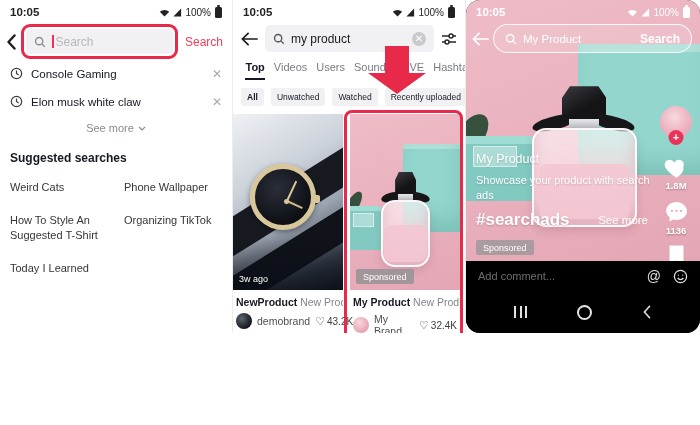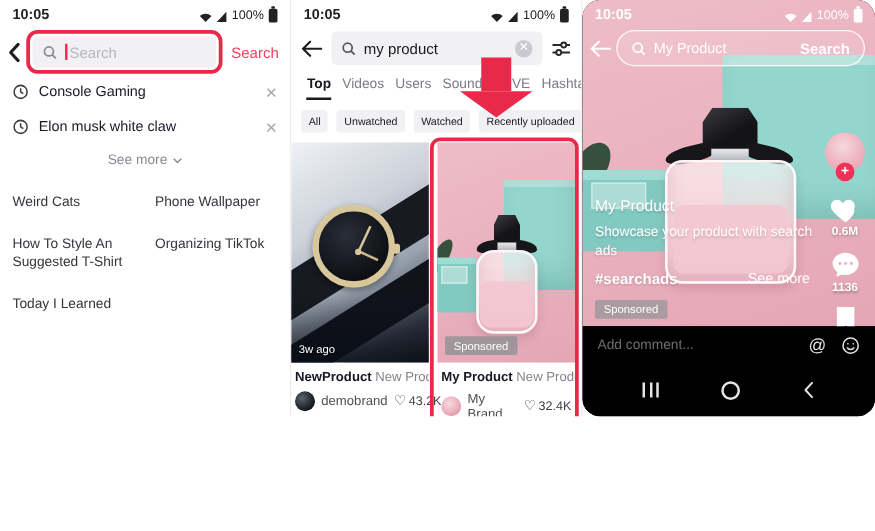--- a/index.html
+++ b/index.html
@@ -9,21 +9,21 @@
   *{margin:0;padding:0;box-sizing:border-box;}
   body{font-family:"Liberation Sans",sans-serif;background:#fff;}
   .stage{position:relative;width:700px;height:425px;overflow:hidden;background:#fff;}
   .screen{position:absolute;top:0;height:333px;overflow:hidden;background:#fff;}
   .s1{left:0;width:233px;border-right:1px solid #ececec;}
   .s2{left:233px;width:233px;border-right:1px solid #ececec;}
   .s3{left:466px;width:234px;background:#000;border-radius:14px;}
 
   
   .statusbar{display:flex;align-items:center;justify-content:space-between;height:20px;padding:4px 10px 0;font-size:11.5px;font-weight:600;color:#222;}
-  .sicons{display:flex;align-items:flex-end;gap:3px;font-weight:400;font-size:10px;color:#222;}
+  .sicons{display:flex;align-items:center;gap:3px;font-weight:400;font-size:10px;color:#222;}
   .battery{display:inline-block;width:7px;height:11px;border-radius:1.5px;background:currentColor;position:relative;margin-left:1px;}
   .battery::before{content:"";position:absolute;top:-2px;left:2px;width:3px;height:2px;background:currentColor;border-radius:1px;}
 
   
   .search-row1{display:flex;align-items:center;gap:4px;padding:4px 6px 0 6px;}
   .icon-chevl{color:#1c1c22;display:flex;}
   .ann-box{flex:1;border:3px solid var(--red);border-radius:9px;padding:2px;}
   .field{display:flex;align-items:center;gap:6px;background:var(--chipbg);border-radius:5px;height:25px;padding:0 8px;color:#8a8a90;}
   .field input{border:0;background:transparent;outline:none;font:12px "Liberation Sans",sans-serif;color:var(--ink);width:100%;}
   .field input::placeholder{color:#b7b7bc;}
@@ -41,21 +41,21 @@
   .field2{flex:1;display:flex;align-items:center;gap:6px;background:var(--chipbg);border-radius:5px;height:27px;padding:0 8px;color:#55555c;}
   .field2 input{border:0;background:transparent;outline:none;font:12px "Liberation Sans",sans-serif;color:var(--ink);width:100%;}
   .clear-btn{width:14px;height:14px;border-radius:50%;background:#c9c9cf;color:#fff;font-size:10px;line-height:13px;text-align:center;flex:none;border:0;}
   .filter-btn{display:flex;color:#27272d;background:none;border:0;padding:0;}
   .tabs{display:flex;padding:7px 0 0 8px;font-size:11px;color:#7a7b83;overflow:hidden;white-space:nowrap;}
   .tab{padding:2px 4.5px 7px;position:relative;background:none;border:0;font:inherit;color:inherit;}
   .tab.active{color:var(--ink);font-weight:700;}
   .tab.active::after{content:"";position:absolute;left:4px;right:4px;bottom:0;height:2.5px;background:var(--ink);}
   .chips{display:flex;gap:7px;padding:8px 8px 8px;overflow:hidden;}
   .chip{background:var(--chipbg);border-radius:3px;font-size:8.5px;color:var(--ink);padding:4px 6px;white-space:nowrap;border:0;font-family:inherit;}
-  .chip.active{font-weight:400;}
+  .chip.active{font-weight:700;}
   .vgrid{display:grid;grid-template-columns:110px 110px;column-gap:7px;row-gap:7px;}
   .card{position:relative;}
   .thumb{width:110px;height:176px;position:relative;overflow:hidden;}
   .meta-title{font-size:10.5px;margin:6px 0 0 3px;white-space:nowrap;overflow:hidden;}
   .meta-title b{color:var(--ink);}
   .meta-title span{color:#84858c;}
   .meta-author{display:flex;align-items:center;gap:5px;margin:5px 3px 0 3px;font-size:10.5px;color:#4e4f55;}
   .likes{margin-left:auto;display:flex;gap:2px;align-items:center;color:#3c3d44;font-size:10px;}
   .likes .hg{font-size:11px;line-height:1;}
   .avatar16{width:16px;height:16px;border-radius:50%;flex:none;}
@@ -112,21 +112,21 @@
   .vsearch-btn{font-weight:700;font-size:12px;color:#fff;background:none;border:0;font-family:inherit;white-space:nowrap;}
   .rail{position:absolute;right:3px;top:106px;width:42px;display:flex;flex-direction:column;align-items:center;z-index:3;}
   .cnt{color:#fff;font-size:9.5px;font-weight:700;text-shadow:0 1px 2px rgba(0,0,0,.3);margin:1px 0 9px;}
   .rail-avatar{width:32px;height:32px;border-radius:50%;background:radial-gradient(circle at 45% 35%,#f6d9de,#eeb2c0 55%,#e09aad);position:relative;margin-bottom:16px;}
   .plus-badge{position:absolute;bottom:-7px;left:50%;transform:translateX(-50%);width:15px;height:15px;border-radius:50%;background:#ea3356;color:#fff;font-size:11px;line-height:14px;text-align:center;font-weight:700;}
   .disc{width:36px;height:36px;border-radius:50%;margin-top:2px;background:radial-gradient(circle,#d6a6b0 0 27%,#151515 29% 66%,#2c2c2c 68%,#101010 100%);}
   .caption{position:absolute;left:10px;bottom:6px;width:190px;color:#fff;z-index:3;text-shadow:0 1px 2px rgba(0,0,0,.18);}
   .cap-user{font-size:12.5px;font-weight:500;margin-bottom:7px;}
   .cap-text{font-size:11px;line-height:1.35;}
   .cap-row{display:flex;width:172px;justify-content:space-between;margin:7px 0;}
-  .cap-tag{font-weight:700;font-size:12px;}
+  .cap-tag{font-weight:700;font-size:17px;}
   .cap-more{font-size:11.5px;background:none;border:0;color:#fff;font-family:inherit;padding:0;}
   .spon2{display:inline-block;background:rgba(150,150,152,.75);font-size:9px;padding:2.5px 7px;border-radius:2px;text-shadow:none;}
   .comment-bar{position:absolute;left:0;right:0;bottom:42px;height:30px;background:#000;display:flex;align-items:center;padding:0 12px;gap:12px;}
   .comment-bar input{flex:1;border:0;background:transparent;outline:none;font:11px "Liberation Sans",sans-serif;color:#bbb;}
   .comment-bar input::placeholder{color:#6e6e6e;}
   .at-icon{color:#e2e2e2;font-size:14px;line-height:1;background:none;border:0;font-family:inherit;}
   .navbar{position:absolute;left:0;right:0;bottom:0;height:42px;background:#000;display:flex;align-items:center;justify-content:space-between;padding:0 48px;}
   .nav-recents{display:flex;gap:3.5px;background:none;border:0;}
   .nav-recents i{display:block;width:2px;height:12px;background:#e3e3e3;}
   .nav-home{width:15px;height:15px;border:2px solid #e3e3e3;border-radius:50%;background:none;}
@@ -201,20 +201,21 @@
 
     <div class="see-more">
       <span>See more</span>
       <span>
           <svg width="8" height="5" viewBox="0 0 8 5" fill="none" stroke="currentColor" stroke-width="1.2">
             <path d="M1 1 L4 4 L7 1"></path>
           </svg>
         </span>
     </div>
 
+    <div class="sugg-title">Suggested searches</div>
     <div class="sugg-grid">
       <div class="sg">Weird Cats</div>
       <div class="sg">Phone Wallpaper</div>
       <div class="sg">How To Style An Suggested T-Shirt</div>
       <div class="sg">Organizing TikTok</div>
       <div class="sg">Today I Learned</div>
     </div>
   </section>
 
   <section class="screen s2">
@@ -412,21 +413,21 @@
 
       <div class="rail">
         <span class="rail-avatar">
             <span class="plus-badge">+</span>
           </span>
         <span>
             <svg width="27" height="25" viewBox="0 0 24 22">
               <path fill="#fff" d="M12 21s-7.5-4.9-10-9.2C.6 8.7 2.3 5 5.7 5c2 0 3.4 1.2 4.3 2.6C10.9 6.2 12.3 5 14.3 5c3.4 0 5.1 3.7 3.7 6.8C19.5 16.1 12 21 12 21z"></path>
             </svg>
           </span>
-        <span class="cnt">0.6M</span>
+        <span class="cnt">1.8M</span>
         <span>
             <svg width="25" height="24" viewBox="0 0 24 23">
               <path fill="#fff" d="M12 2 C6.5 2 2 5.8 2 10.4 c0 2.6 1.4 4.9 3.6 6.4 L5 20.5 l4-1.7 c1 .3 2 .4 3 .4 5.5 0 10-3.8 10-8.4 S17.5 2 12 2z"></path>
               <circle cx="7.6" cy="10.4" r="1.15" fill="#e9b0bc"></circle>
               <circle cx="12" cy="10.4" r="1.15" fill="#e9b0bc"></circle>
               <circle cx="16.4" cy="10.4" r="1.15" fill="#e9b0bc"></circle>
             </svg>
           </span>
         <span class="cnt">1136</span>
         <span>

